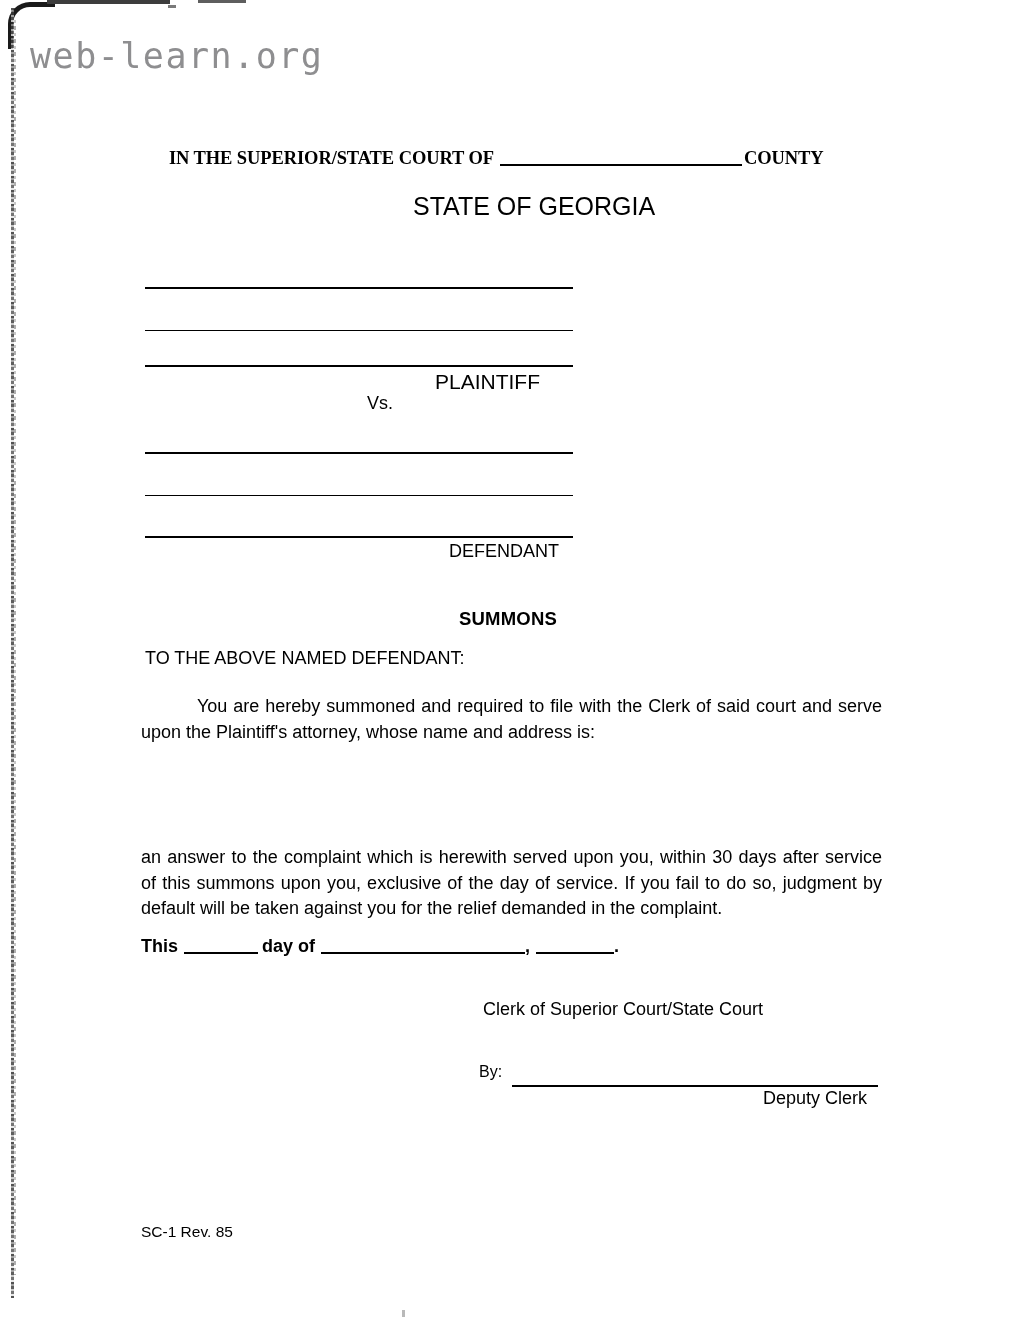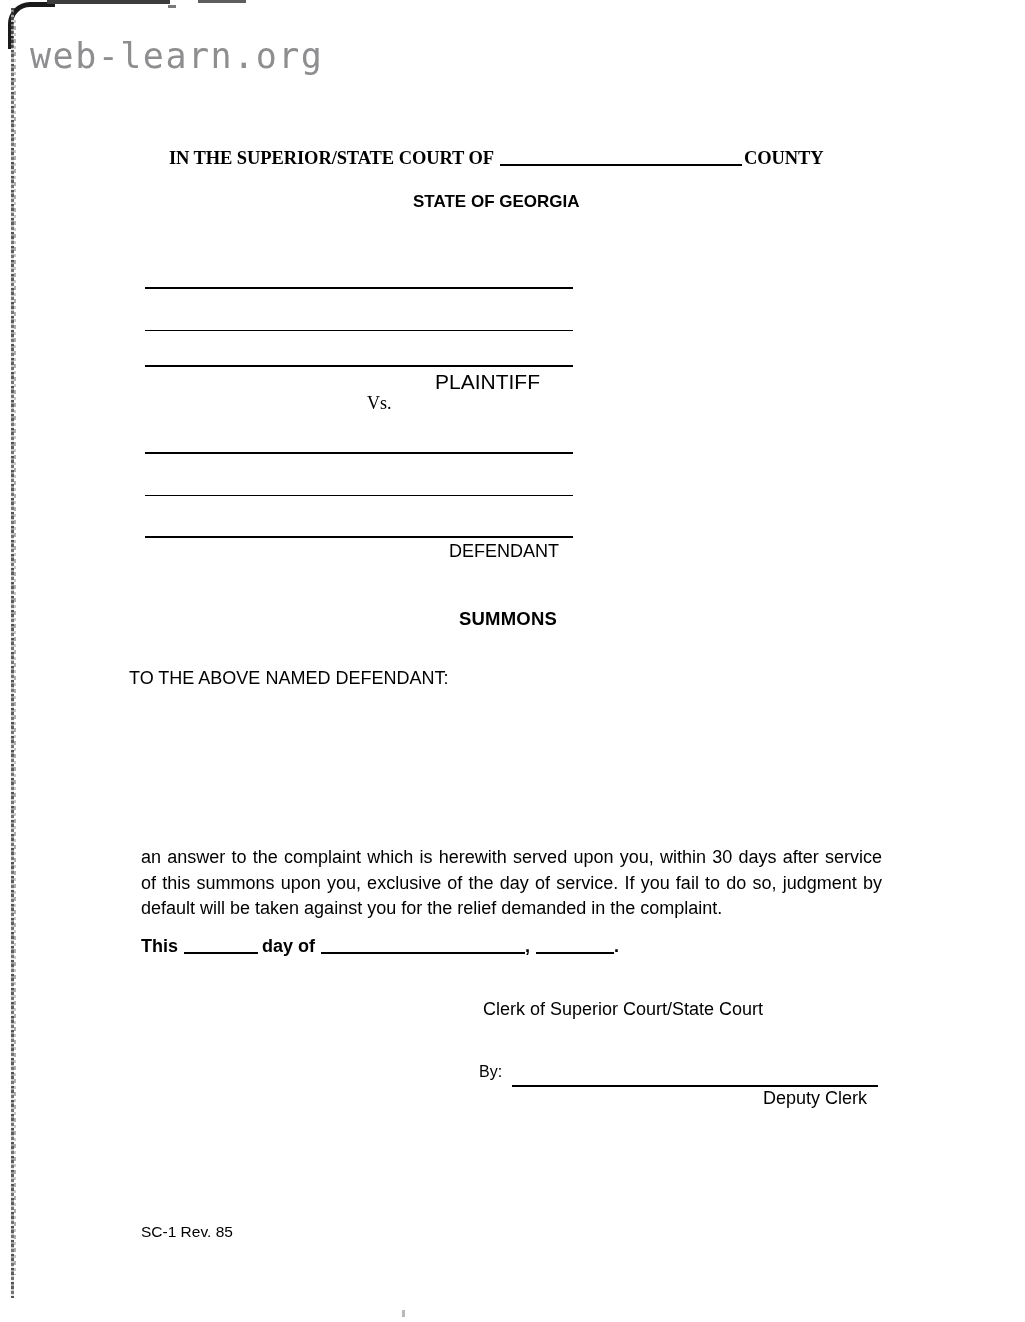--- a/index.html
+++ b/index.html
@@ -114,22 +114,22 @@
   }
   .hdr-court .blank-line {
     display: inline-block;
     width: 242px;
     border-bottom: 2.5px solid #000;
     margin: 0 2px -2px 6px;
     vertical-align: baseline;
   }
   .hdr-state {
     left: 413px; top: 192px;
-    font-size: 17px;
-    font-weight: bold;
+    font-size: 25px;
+    font-weight: normal;
     text-align: center;
   }
 
   .civil-action {
     left: 596px; top: 237px;
     font-size: 18px;
     line-height: 26px;
   }
   .civil-action .num-line {
     display: inline-block;
@@ -141,34 +141,33 @@
   .party-line {
     position: absolute;
     left: 145px;
     width: 428px;
     border-bottom: 2.5px solid #000;
     height: 0;
   }
   .party-line.thin { border-bottom-width: 1.6px; }
 
   .lbl-plaintiff { left: 435px; top: 370px; font-size: 21px; }
-  .lbl-vs        { left: 367px; top: 393px; font-size: 18px; font-family: Liberation Serif, serif; }
+  .lbl-vs        { left: 367px; top: 393px; font-size: 18px; }
   .lbl-defendant { left: 425px; top: 541px; font-size: 18px; margin-left: 24px; }
 
   .summons-title {
     left: 459px; top: 608px;
     font-size: 18.5px;
     font-weight: bold;
     letter-spacing: 0.2px;
   }
 
   .to-defendant {
-    left: 129px; top: 648px;
-    font-size: 18px;
-    margin-top: 20px;
+    left: 145px; top: 648px;
+    font-size: 18px;
   }
 
   .para {
     position: absolute;
     left: 141px;
     width: 741px;
     font-size: 18px;
     line-height: 25.5px;
     text-align: justify;
     white-space: normal;
@@ -257,20 +256,21 @@
     <div class="party-line" style="top:452px;"></div>
     <div class="party-line thin" style="top:495px;"></div>
     <div class="party-line" style="top:536px;"></div>
 
     <div class="abs lbl-defendant">DEFENDANT</div>
 
     <div class="abs summons-title">SUMMONS</div>
 
     <div class="abs to-defendant">TO THE ABOVE NAMED DEFENDANT:</div>
 
+    <div class="para para-1">You are hereby summoned and required to file with the Clerk of said court and serve upon the Plaintiff's attorney, whose name and address is:</div>
 
     <div class="para para-2">an answer to the complaint which is herewith served upon you, within 30 days after service of this summons upon you, exclusive of the day of service.  If you fail to do so, judgment by default will be taken against you for the relief demanded in the complaint.</div>
 
     <div class="abs date-line">
       <span>This</span><span class="b1"></span><span>day of</span><span class="b2"></span><span>,</span><span class="b3"></span><span>.</span>
     </div>
 
     <div class="abs clerk-title">Clerk of Superior Court/State Court</div>
 
     <div class="abs by-label">By:</div>

